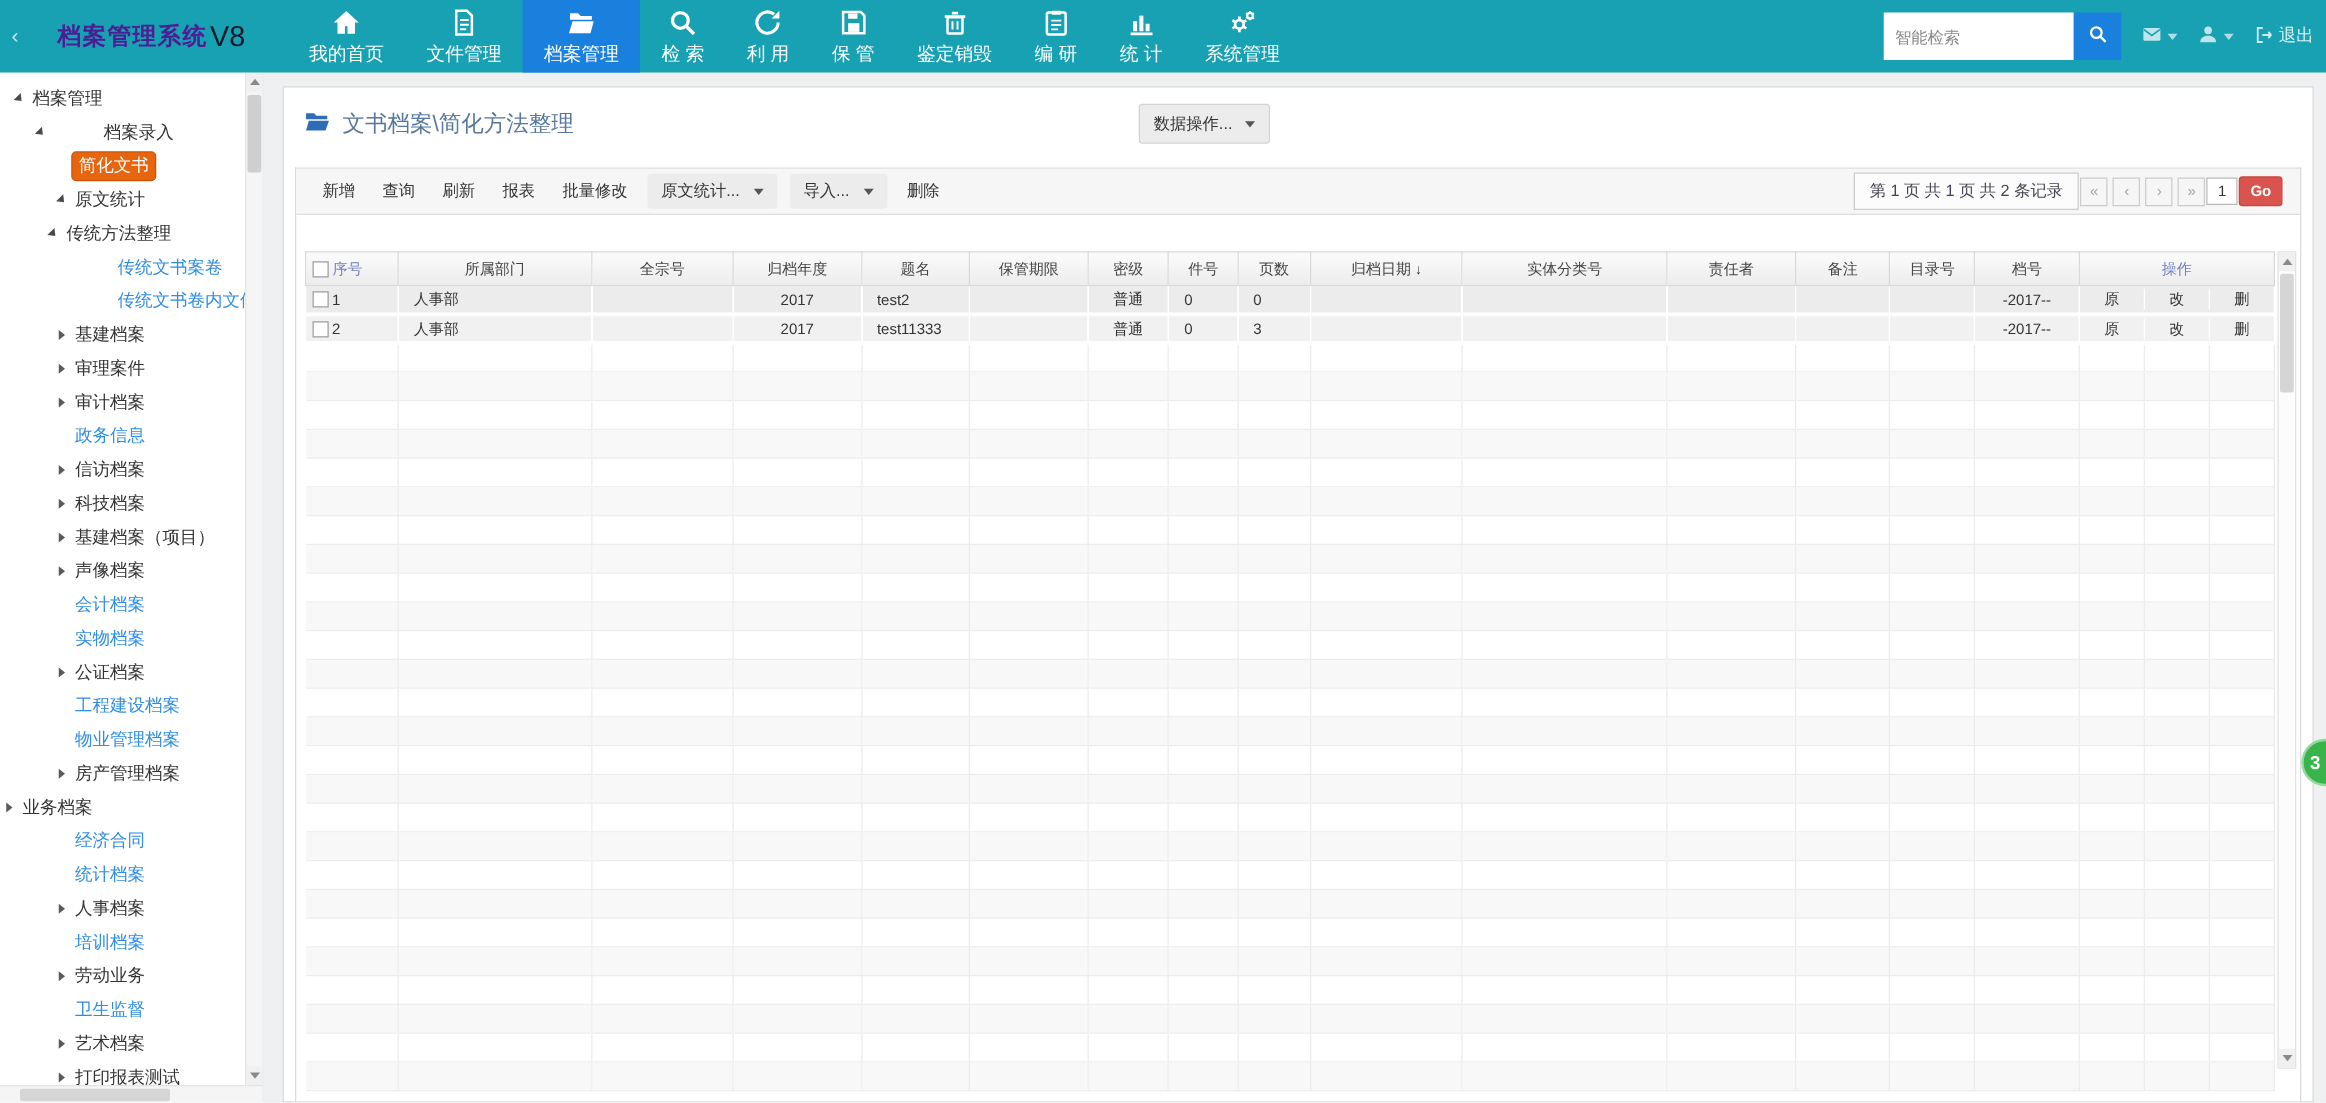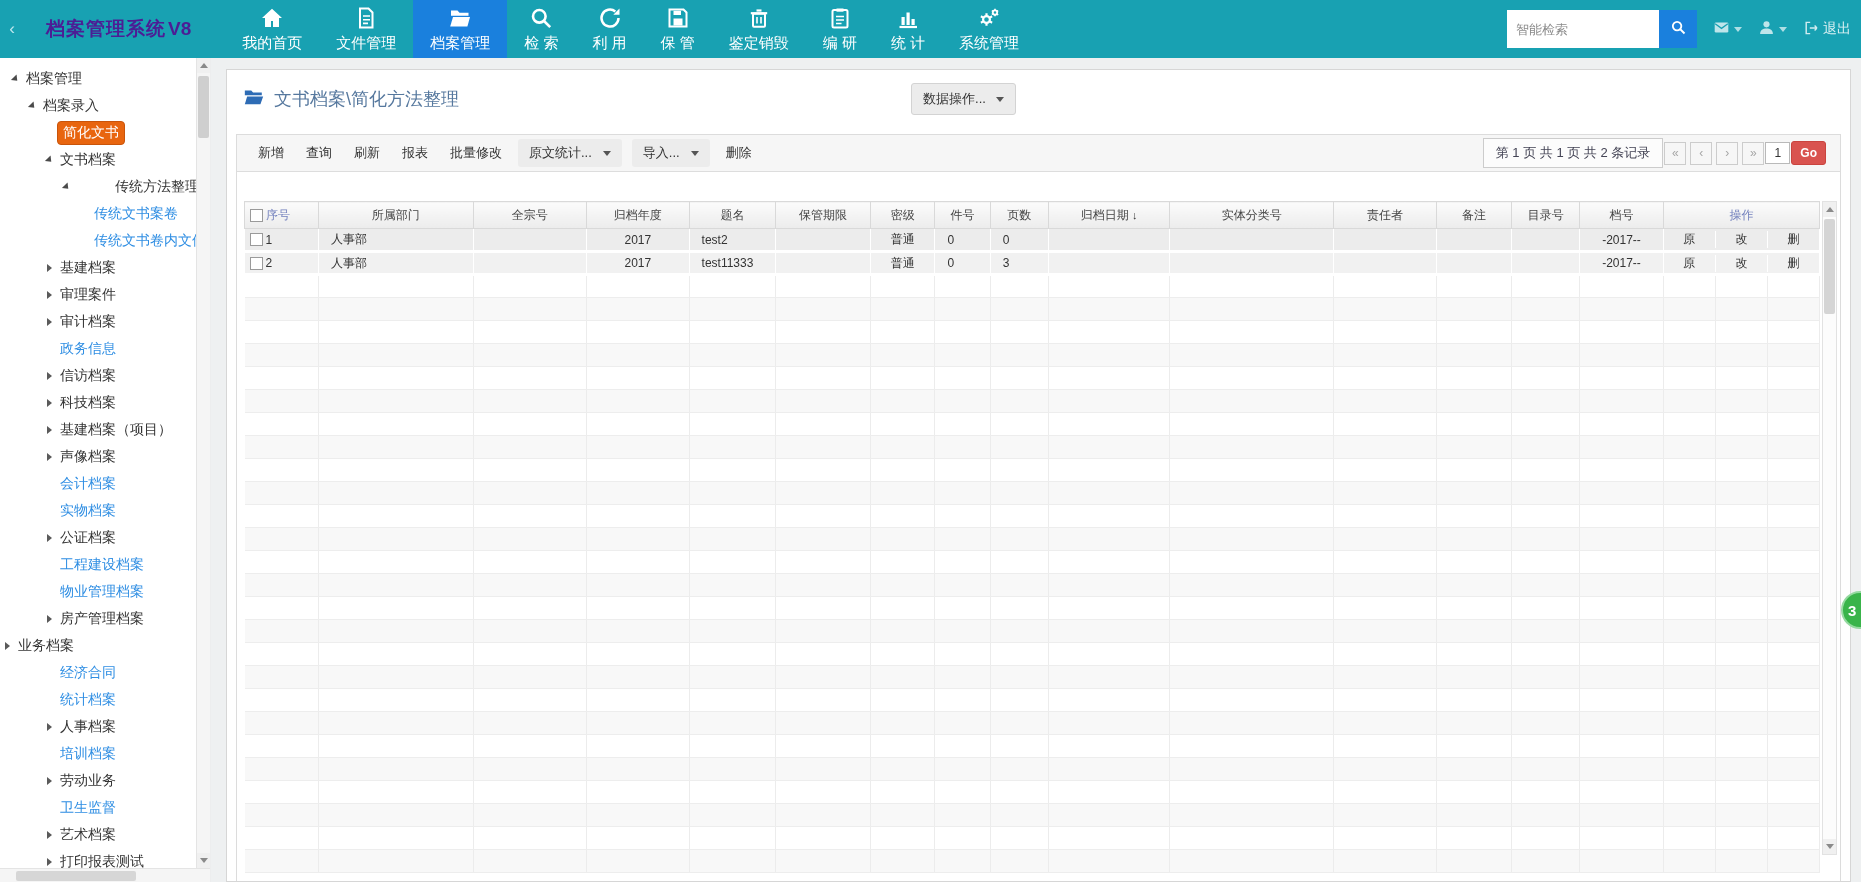--- a/index.html
+++ b/index.html
@@ -4,21 +4,21 @@
 <style>
   * { margin:0; padding:0; box-sizing:border-box; }
   html,body { width:1861px; height:882px; overflow:hidden; }
   body { font-family:"Liberation Sans", sans-serif; background:#ecedee; position:relative; font-size:13px; }
 
   
   #header { position:absolute; top:0; left:0; width:100%; height:58px; background:#18a1b2; display:flex; align-items:stretch; z-index:10; }
   .back-chevron { width:24px; display:flex; align-items:center; justify-content:center; color:#bfe7ee; font-size:17px; cursor:pointer; }
   .logo { display:flex; align-items:center; padding:0 34px 0 22px; }
   .logo-text { color:#4c1d95; font-size:19px; font-weight:bold; letter-spacing:1px; }
-  .logo-ver { color:#4c1d95; font-size:19px; font-weight:bold; margin-left:2px; }
+  .logo-ver { color:#0f172a; font-size:23px; font-weight:normal; margin-left:2px; }
   #nav { display:flex; align-items:stretch; }
   .nav-item { display:flex; flex-direction:column; align-items:center; justify-content:center; gap:4px; padding:0 17px; cursor:pointer; }
   .nav-item.active { background:#1a80dd; }
   .nav-icon { height:24px; display:flex; align-items:center; }
   .nav-icon svg { width:24px; height:24px; color:#fff; }
   .nav-label { color:#fff; font-size:15px; white-space:pre; }
   #header-right { margin-left:auto; display:flex; align-items:center; gap:16px; padding-right:10px; }
   .smart-search { display:flex; height:38px; }
   .smart-search input { width:152px; border:none; outline:none; padding:0 9px; font-size:13px; color:#333; }
   .smart-search input::placeholder { color:#8a8a8a; }
@@ -245,37 +245,37 @@
   </div>
 </div>
 
 <div id="sidebar">
     <div class="tree-row" style="padding-left: 8px;">
       <span class="tree-arrow-slot">
         <span class="tri-expanded"></span>
       </span>
       <span class="tree-label">档案管理</span>
     </div>
-    <div class="tree-row" style="padding-left: 25px;">
+    <div class="tree-row" style="padding-left: 25px; gap: 40px;">
       <span class="tree-arrow-slot">
         <span class="tri-expanded"></span>
       </span>
       <span class="tree-label">档案录入</span>
     </div>
     <div class="tree-row" style="padding-left: 42px;">
       <span class="tree-arrow-slot"></span>
       <span class="tree-label selected">简化文书</span>
     </div>
     <div class="tree-row" style="padding-left: 42px;">
       <span class="tree-arrow-slot">
         <span class="tri-expanded"></span>
       </span>
-      <span class="tree-label">文书档案</span>
-    </div>
-    <div class="tree-row" style="padding-left: 59px; gap: 38px;">
+      <span class="tree-label">原文统计</span>
+    </div>
+    <div class="tree-row" style="padding-left: 35px;">
       <span class="tree-arrow-slot">
         <span class="tri-expanded"></span>
       </span>
       <span class="tree-label">传统方法整理</span>
     </div>
     <div class="tree-row" style="padding-left: 76px;">
       <span class="tree-arrow-slot"></span>
       <span class="tree-label link">传统文书案卷</span>
     </div>
     <div class="tree-row" style="padding-left: 76px;">

